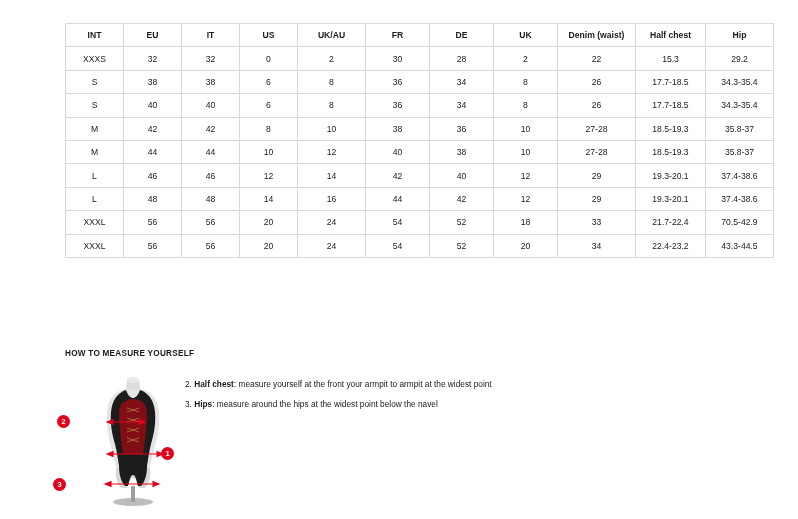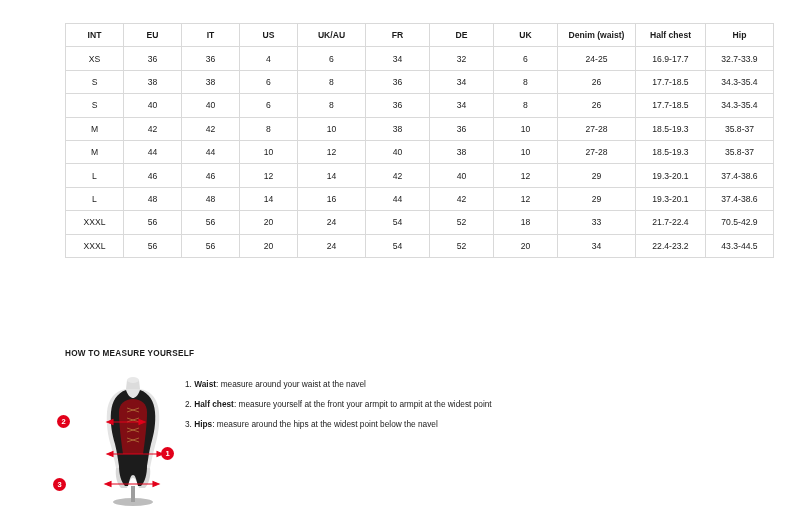--- a/index.html
+++ b/index.html
@@ -154,31 +154,31 @@
           <th>FR</th>
           <th>DE</th>
           <th>UK</th>
           <th>Denim (waist)</th>
           <th>Half chest</th>
           <th>Hip</th>
         </tr>
       </thead>
       <tbody>
         <tr>
-          <td>XS</td>
-          <td>36</td>
-          <td>36</td>
-          <td>4</td>
-          <td>6</td>
-          <td>34</td>
+          <td>XXXS</td>
           <td>32</td>
-          <td>6</td>
-          <td>24-25</td>
-          <td>16.9-17.7</td>
-          <td>32.7-33.9</td>
+          <td>32</td>
+          <td>0</td>
+          <td>2</td>
+          <td>30</td>
+          <td>28</td>
+          <td>2</td>
+          <td>22</td>
+          <td>15.3</td>
+          <td>29.2</td>
         </tr>
         <tr>
           <td>S</td>
           <td>38</td>
           <td>38</td>
           <td>6</td>
           <td>8</td>
           <td>36</td>
           <td>34</td>
           <td>8</td>
@@ -342,24 +342,20 @@
           </svg>
 
           <div class="bullet bullet-1">1</div>
           <div class="bullet bullet-2">2</div>
           <div class="bullet bullet-3">3</div>
         </div>
       </div>
 
       <div class="notes-col">
         <div class="note">
-          <span>1.</span>
-          <span class="lead">Waist</span><span>: measure around your waist at the navel</span>
-        </div>
-        <div class="note">
           <span>2.</span>
           <span class="lead">Half chest</span><span>: measure yourself at the front your armpit to armpit at the widest point</span>
         </div>
         <div class="note">
           <span>3.</span>
           <span class="lead">Hips</span><span>: measure around the hips at the widest point below the navel</span>
         </div>
       </div>
 
     </div>

